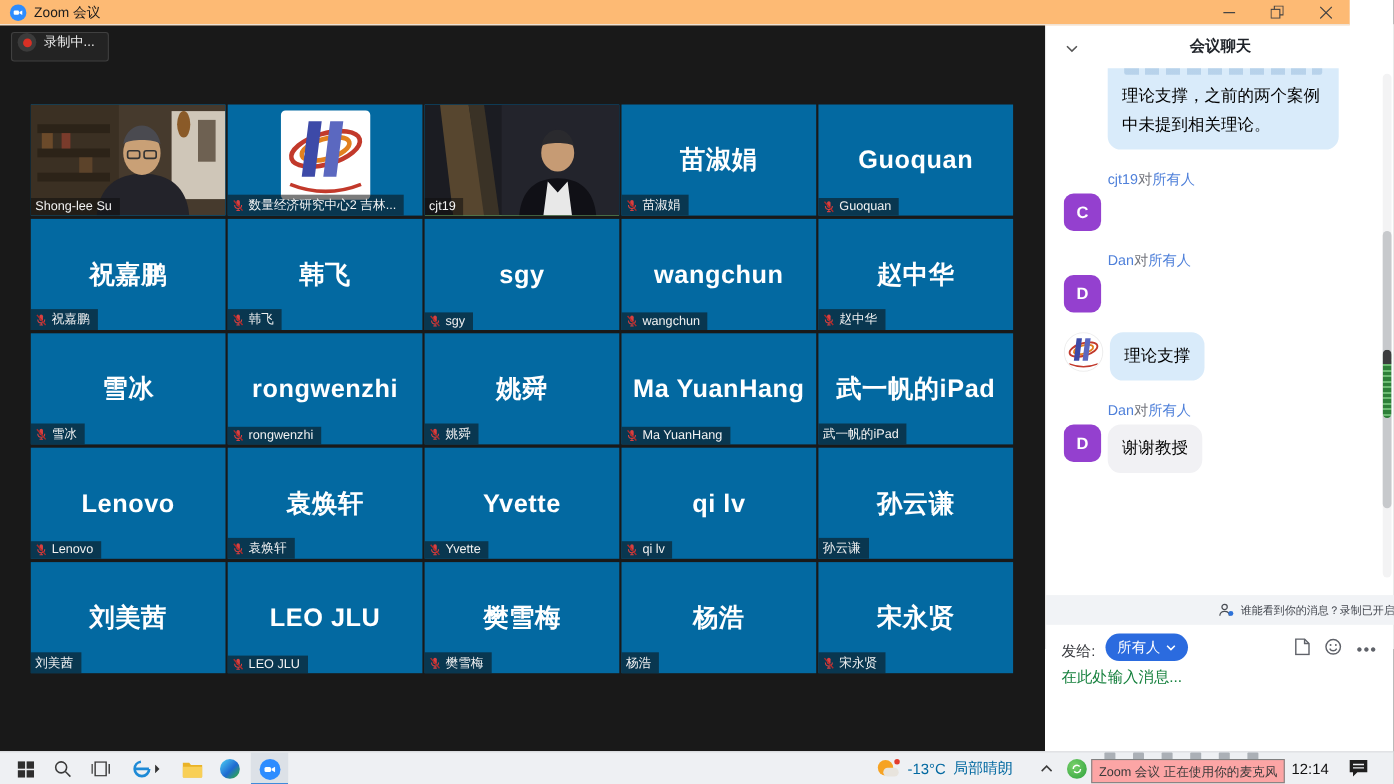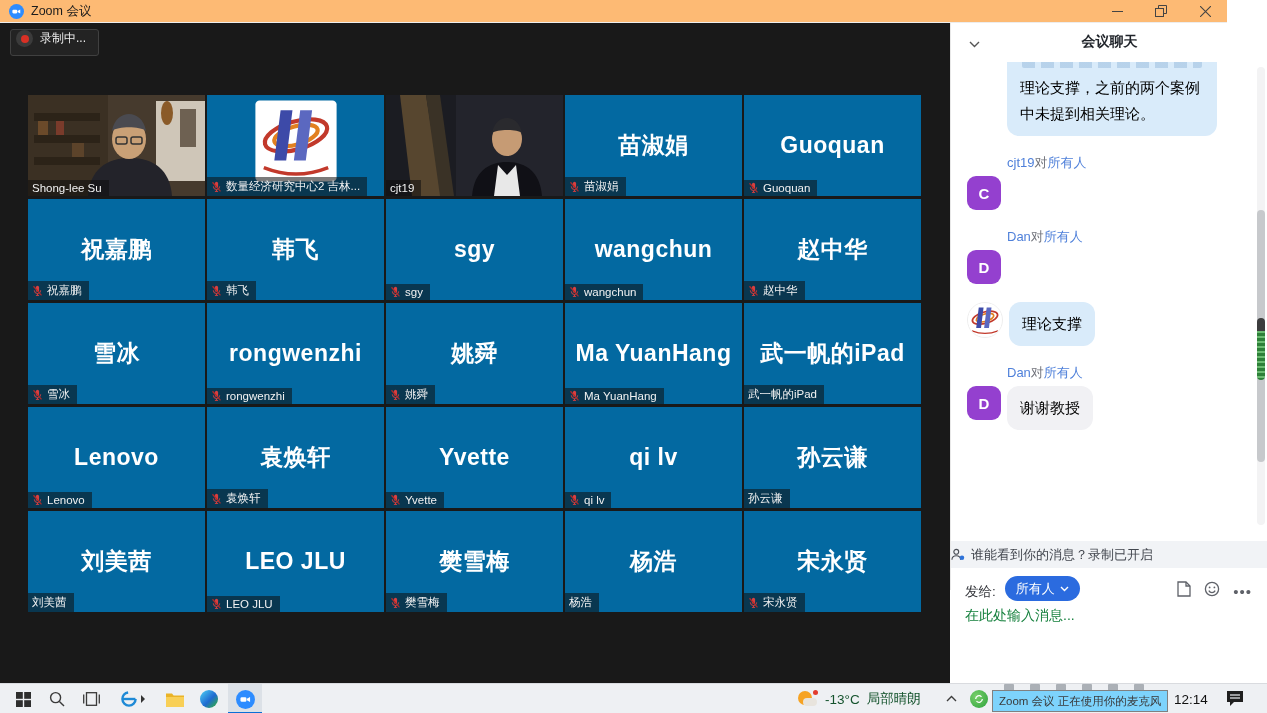--- a/index.html
+++ b/index.html
@@ -58,50 +58,50 @@
   .ghost-line{height:11px;margin:0 2px 7px;border-radius:2px;opacity:.55;
               background:repeating-linear-gradient(90deg,#9cbede 0 13px,rgba(0,0,0,0) 13px 19px)}
 
   .chat-scrollbar{position:absolute;right:3px;top:45px;width:8px;height:458px;background:#f3f3f4;border-radius:4px}
   .chat-thumb{position:absolute;left:0;top:143px;width:8px;height:252px;background:#c7c9cc;border-radius:4px}
   .chat-grip{position:absolute;left:0;top:251px;width:8px;height:62px;border-radius:4px;
              background:linear-gradient(#3c3d3e 0 13px,rgba(0,0,0,0) 13px),
              repeating-linear-gradient(180deg,#2e8039 0 3px,#6cbb72 3px 5px)}
 
   .chat-status{position:absolute;left:0;right:0;top:519px;height:27px;background:#f1f3f6;
-               display:flex;align-items:center;justify-content:flex-start;gap:6px;font-size:13px;color:#42464e}
+               display:flex;align-items:center;justify-content:flex-end;gap:6px;font-size:10px;color:#42464e}
   .compose{position:absolute;left:14px;right:16px;top:553px;height:26px;display:flex;align-items:flex-end}
   .to-label{font-size:13.5px;color:#33353a;margin-right:9px}
   .pill{height:25px;background:#2b6bdf;border-radius:14px;color:#fff;font-size:13px;
         display:flex;align-items:center;padding:0 11px;gap:5px}
   .compose-icons{margin-left:auto;display:flex;align-items:center;gap:13px;color:#5f6269}
   .dots{font-size:15px;letter-spacing:1px;color:#5f6269}
   .placeholder{position:absolute;left:14px;top:585px;font-size:14px;color:#15803d}
 
   
   .taskbar{position:absolute;left:0;top:683px;width:1267px;height:30px;background:#eef0f3;border-top:1px solid #d9dbdf}
   .tb-btn{position:absolute;top:0;width:34px;height:30px;display:flex;align-items:center;justify-content:center}
   .tb-btn.active{background:#dce1e7;box-shadow:inset 0 -2px 0 #0b6fd6}
   .weather{position:absolute;left:798px;top:0;height:30px;display:flex;align-items:center;gap:7px;
-           font-size:13.5px;color:#14532d}
+           font-size:13.5px;color:#0369a1}
   .weather-icon{position:relative;width:20px;height:18px}
   .sun{position:absolute;left:0;top:1px;width:14px;height:14px;border-radius:50%;background:#f6a323}
   .cloudlet{position:absolute;left:5px;top:8px;width:14px;height:8px;border-radius:5px;background:#e8e4dd}
   .red-dot{position:absolute;right:0;top:0;width:5px;height:5px;border-radius:50%;background:#e23b2e}
   .tray-chevron{position:absolute;left:946px;top:7px;color:#3c3c3c;font-size:12px}
   .tray-green{position:absolute;left:970px;top:6px;width:18px;height:18px;border-radius:50%;
               background:radial-gradient(circle at 35% 35%,#79d06a,#2ca13c);display:flex;align-items:center;justify-content:center;
               color:#fff;font-size:11px}
   .tray-partials{position:absolute;left:1004px;top:0;display:flex;gap:16px}
   .tray-partials span{width:10px;height:7px;background:#9aa0a6;border-radius:1px;opacity:.8}
   .clock{position:absolute;left:1166px;top:0;height:30px;width:50px;display:flex;align-items:center;justify-content:center;
          font-size:13.5px;color:#111}
   .action-center{position:absolute;left:1226px;top:6px}
 
-  .tooltip{position:absolute;left:992px;top:690px;height:20px;background:#7dd3fc;border:1px solid #808080;
+  .tooltip{position:absolute;left:992px;top:690px;height:20px;background:#fca5a5;border:1px solid #808080;
            display:flex;align-items:center;padding:0 6px;font-size:11.5px;color:#3a3a3a;white-space:nowrap;z-index:50}
 </style>
 </head>
 <body>
 
 <div class="titlebar">
   <span class="app-icon">
     <svg width="9" height="9" viewBox="0 0 24 24">
         <rect x="1" y="7" width="13" height="10" rx="3" fill="#fff"></rect>
         <path d="M15 10.5l7-4v11l-7-4z" fill="#fff"></path>

